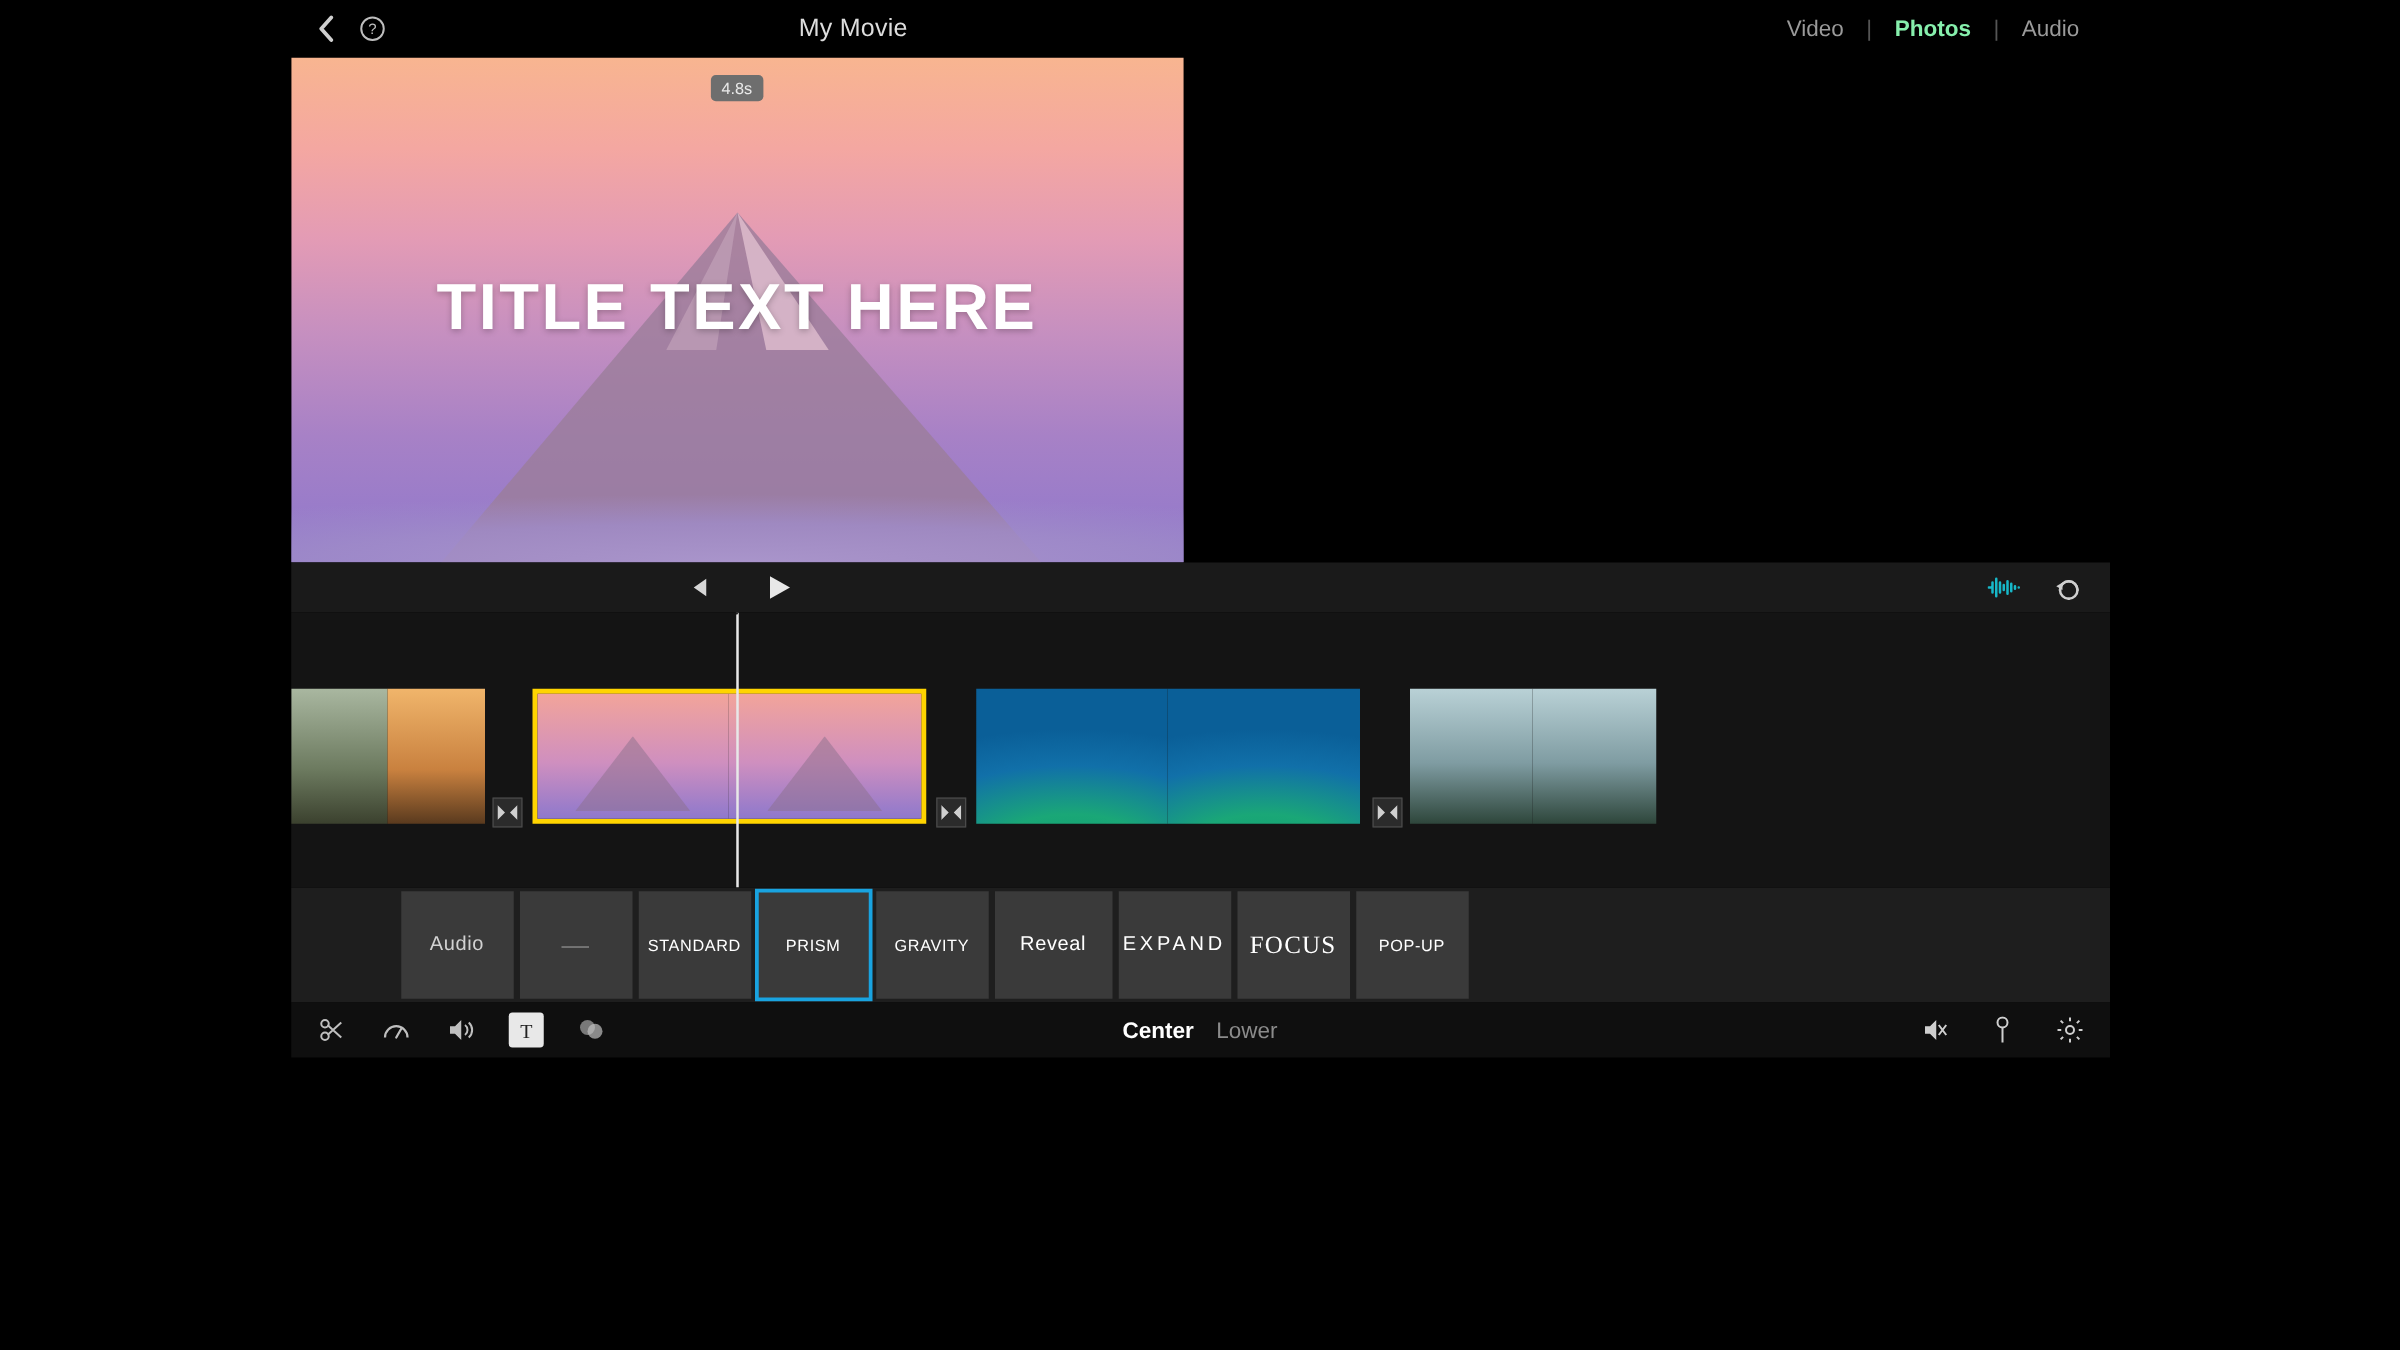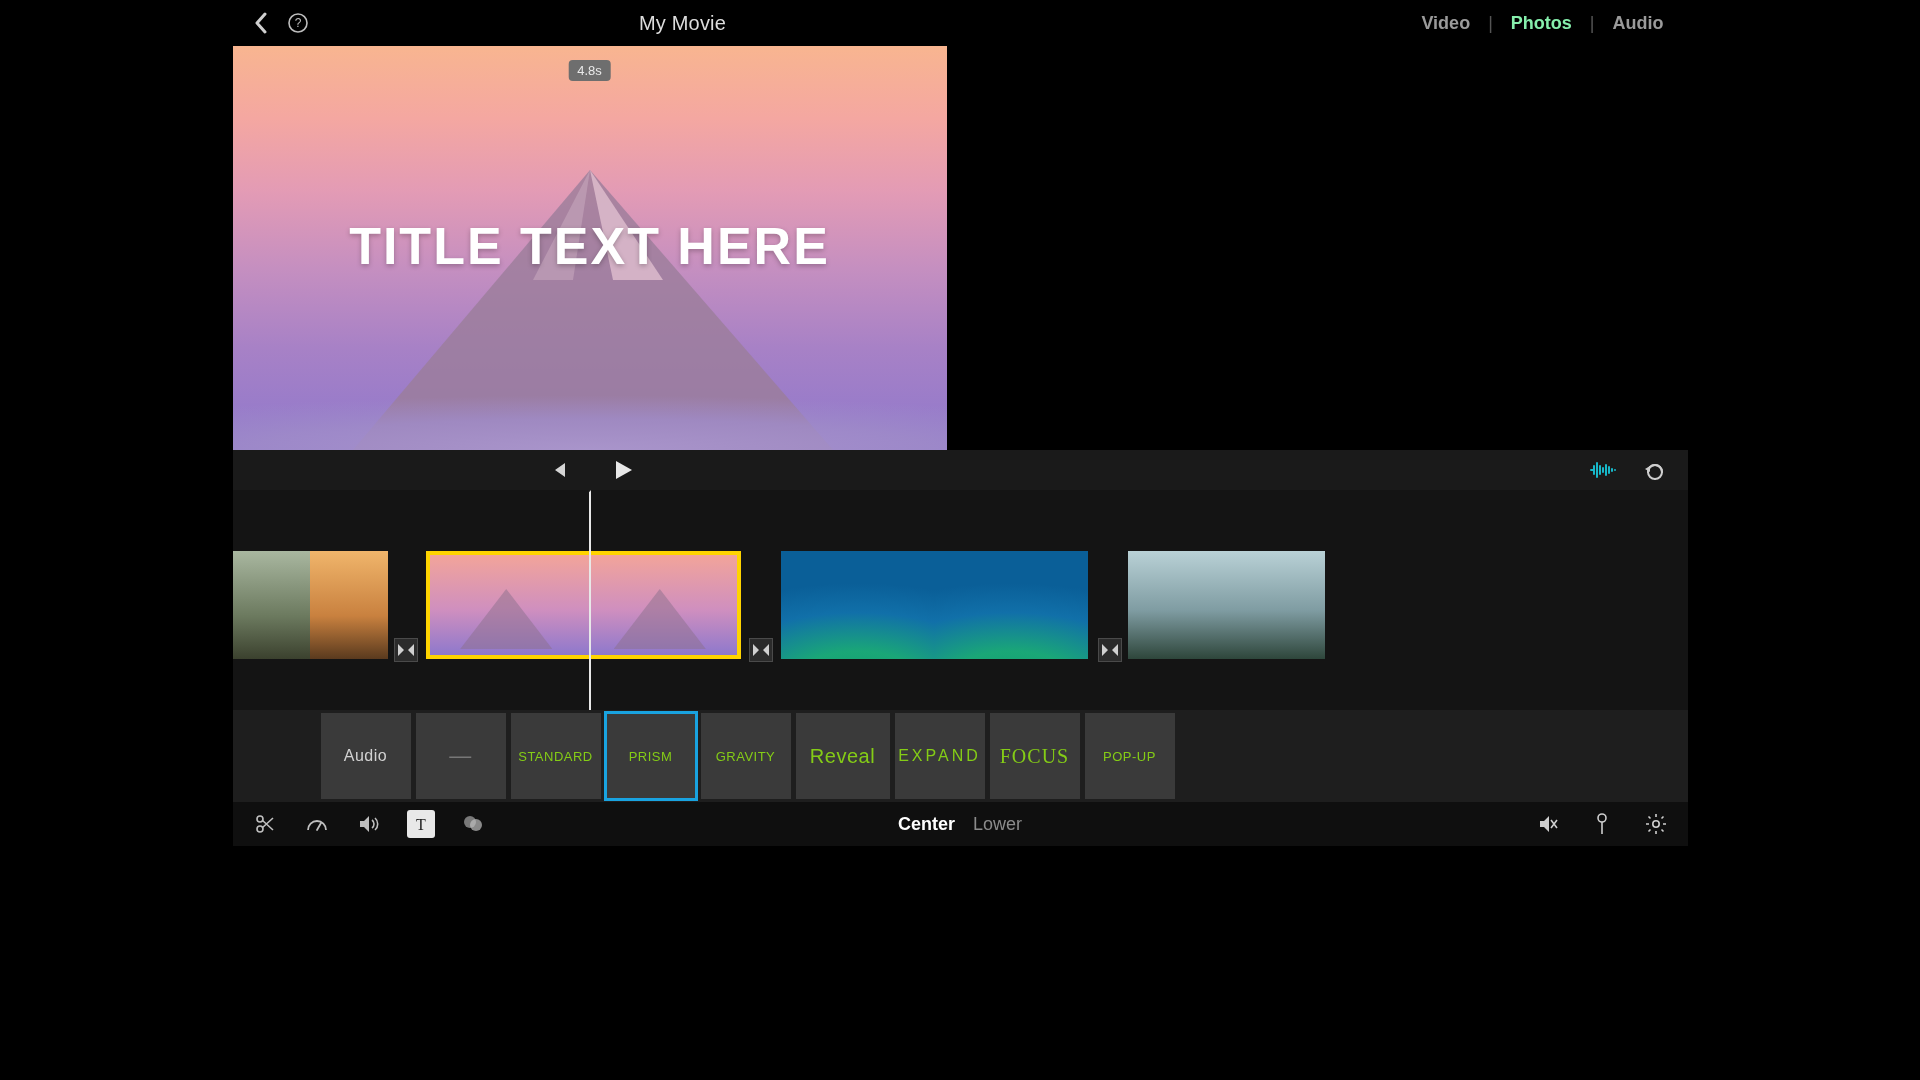--- a/index.html
+++ b/index.html
@@ -5,21 +5,21 @@
 * { margin: 0; padding: 0; box-sizing: border-box; -webkit-font-smoothing: antialiased; }
 html, body { width: 100%; height: 100%; background: #000; color: #fff; font-family: "Helvetica Neue", Helvetica, Arial, sans-serif; }
 .letterbox { width: 1455px; height: 810px; margin: 0 auto; position: relative; top: 0; background: #000; }
 body { padding-top: 0; }
 .topbar { height: 46px; display: flex; align-items: center; position: relative; }
 .topbar .back { margin-left: 20px; display:flex; align-items:center; cursor:pointer; }
 .topbar .help { margin-left: 18px; display:flex; align-items:center; cursor:pointer; }
 .topbar .title { position: absolute; left: 0; right: 555px; text-align: center; font-size: 20px; letter-spacing: .2px; color: #ddd; }
 .topbar .tabs { margin-left: auto; margin-right: 24px; display: flex; align-items: center; gap: 18px; font-size: 18px; color: #9a9a9a; }
 .topbar .tabs .sep { color: #555; font-weight: 300; }
-.topbar .tabs .tab { cursor: pointer; font-weight: bold; }
+.topbar .tabs .tab { cursor: pointer; }
 .topbar .tabs .tab.active { color: #86efac; font-weight: 700; }
 .content { display: flex; height: 404px; }
 .preview { width: 714px; position: relative; overflow: hidden; }
 .preview .sky { position:absolute; inset:0; background: linear-gradient(180deg,#f8b590 0%,#f4a7a1 18%,#e39bb5 36%,#c58fc0 55%,#a781c6 75%,#8f78cc 100%); }
 .preview .mountain { position:absolute; bottom:0; left:0; right:0; height:320px; }
 .preview .clouds { position:absolute; bottom:0; left:0; right:0; height:130px; background: radial-gradient(120% 60% at 50% 100%, rgba(170,150,205,.95) 0%, rgba(160,140,200,.8) 40%, rgba(150,130,195,0) 70%); }
 .preview .badge { position:absolute; top:14px; left:50%; transform:translateX(-50%); background:#6e6e6e; color:#e9e9e9; font-size:13px; padding:3px 9px; border-radius:4px; }
 .preview .titletext { position:absolute; top:170px; left:0; right:0; text-align:center; font-size:52px; font-weight:600; letter-spacing:2px; color:#fff; text-shadow:0 2px 5px rgba(0,0,0,.25); }
 .library { flex:1; padding: 0 8px; }
 .library .libhead { height: 46px; display:flex; align-items:center; position:relative; }
@@ -51,27 +51,27 @@
 .clip.selected .t-indicator { position:absolute; top:4px; left:6px; width:18px; height:18px; background:#fff; color:#333; font-weight:700; font-size:13px; display:flex; align-items:center; justify-content:center; border-radius:2px; }
 .cA { width:155px; }
 .cB { width:315px; margin-left:38px; }
 .cC { width:307px; margin-left:40px; }
 .cD { width:197px; margin-left:40px; }
 .trans { width:24px; height:24px; position:absolute; background:#2b2b2b; border:1px solid #4a4a4a; display:flex; align-items:center; justify-content:center; cursor:pointer; }
 .trans svg { display:block; }
 .playhead { position:absolute; top:0; bottom:0; width:2px; background:#e8e8e8; left:356px; z-index:50; }
 .playhead::before { content:""; position:absolute; top:-10px; left:-8px; width:18px; height:12px; background:#1a1a1a; clip-path: polygon(0 0,100% 0,50% 100%); }
 .titles-row { height: 92px; background:#1e1e1e; display:flex; align-items:center; padding: 0 0 0 88px; gap:5px; }
-.title-opt { height:86px; width:90px; background:#3a3a3a; display:flex; align-items:center; justify-content:center; font-size:13px; color:#84cc16; letter-spacing:.5px; cursor:pointer; position:relative; }
+.title-opt { height:86px; width:90px; background:#3a3a3a; display:flex; align-items:center; justify-content:center; font-size:13px; color:#ffffff; letter-spacing:.5px; cursor:pointer; position:relative; }
 .title-opt.wide { width:94px; }
 .title-opt.selected { outline:3px solid #19a3e0; outline-offset:-1px; }
 .title-opt.none { color:#d2d2d2; font-size:16px; }
 .title-opt.dash { font-size:22px; color:#777; }
 .title-opt .stylized { font-family: Georgia, 'Times New Roman', serif; font-size:20px; letter-spacing:1px; }
-.title-opt .light { font-weight:300; font-size:20px; }
+.title-opt .light { font-weight:300; font-size:16px; }
 .title-opt .spaced { letter-spacing:3px; font-size:16px; }
 .bottombar { height: 44px; background:#0f0f0f; display:flex; align-items:center; padding:0 18px; position:relative; }
 .bottombar .left { display:flex; align-items:center; gap:24px; }
 .bottombar .center { position:absolute; left:50%; transform:translateX(-50%); display:flex; gap:18px; font-size:18px; }
 .bottombar .center .active { font-weight:600; }
 .bottombar .center .inactive { color:#8b8b8b; }
 .bottombar .right { margin-left:auto; display:flex; align-items:center; gap:26px; }
 .tool { cursor:pointer; display:flex; align-items:center; justify-content:center; width:28px; height:28px; color:#9a9a9a; }
 .tool.active { background:#e8e8e8; color:#222; border-radius:3px; }
 svg { display:block; }

